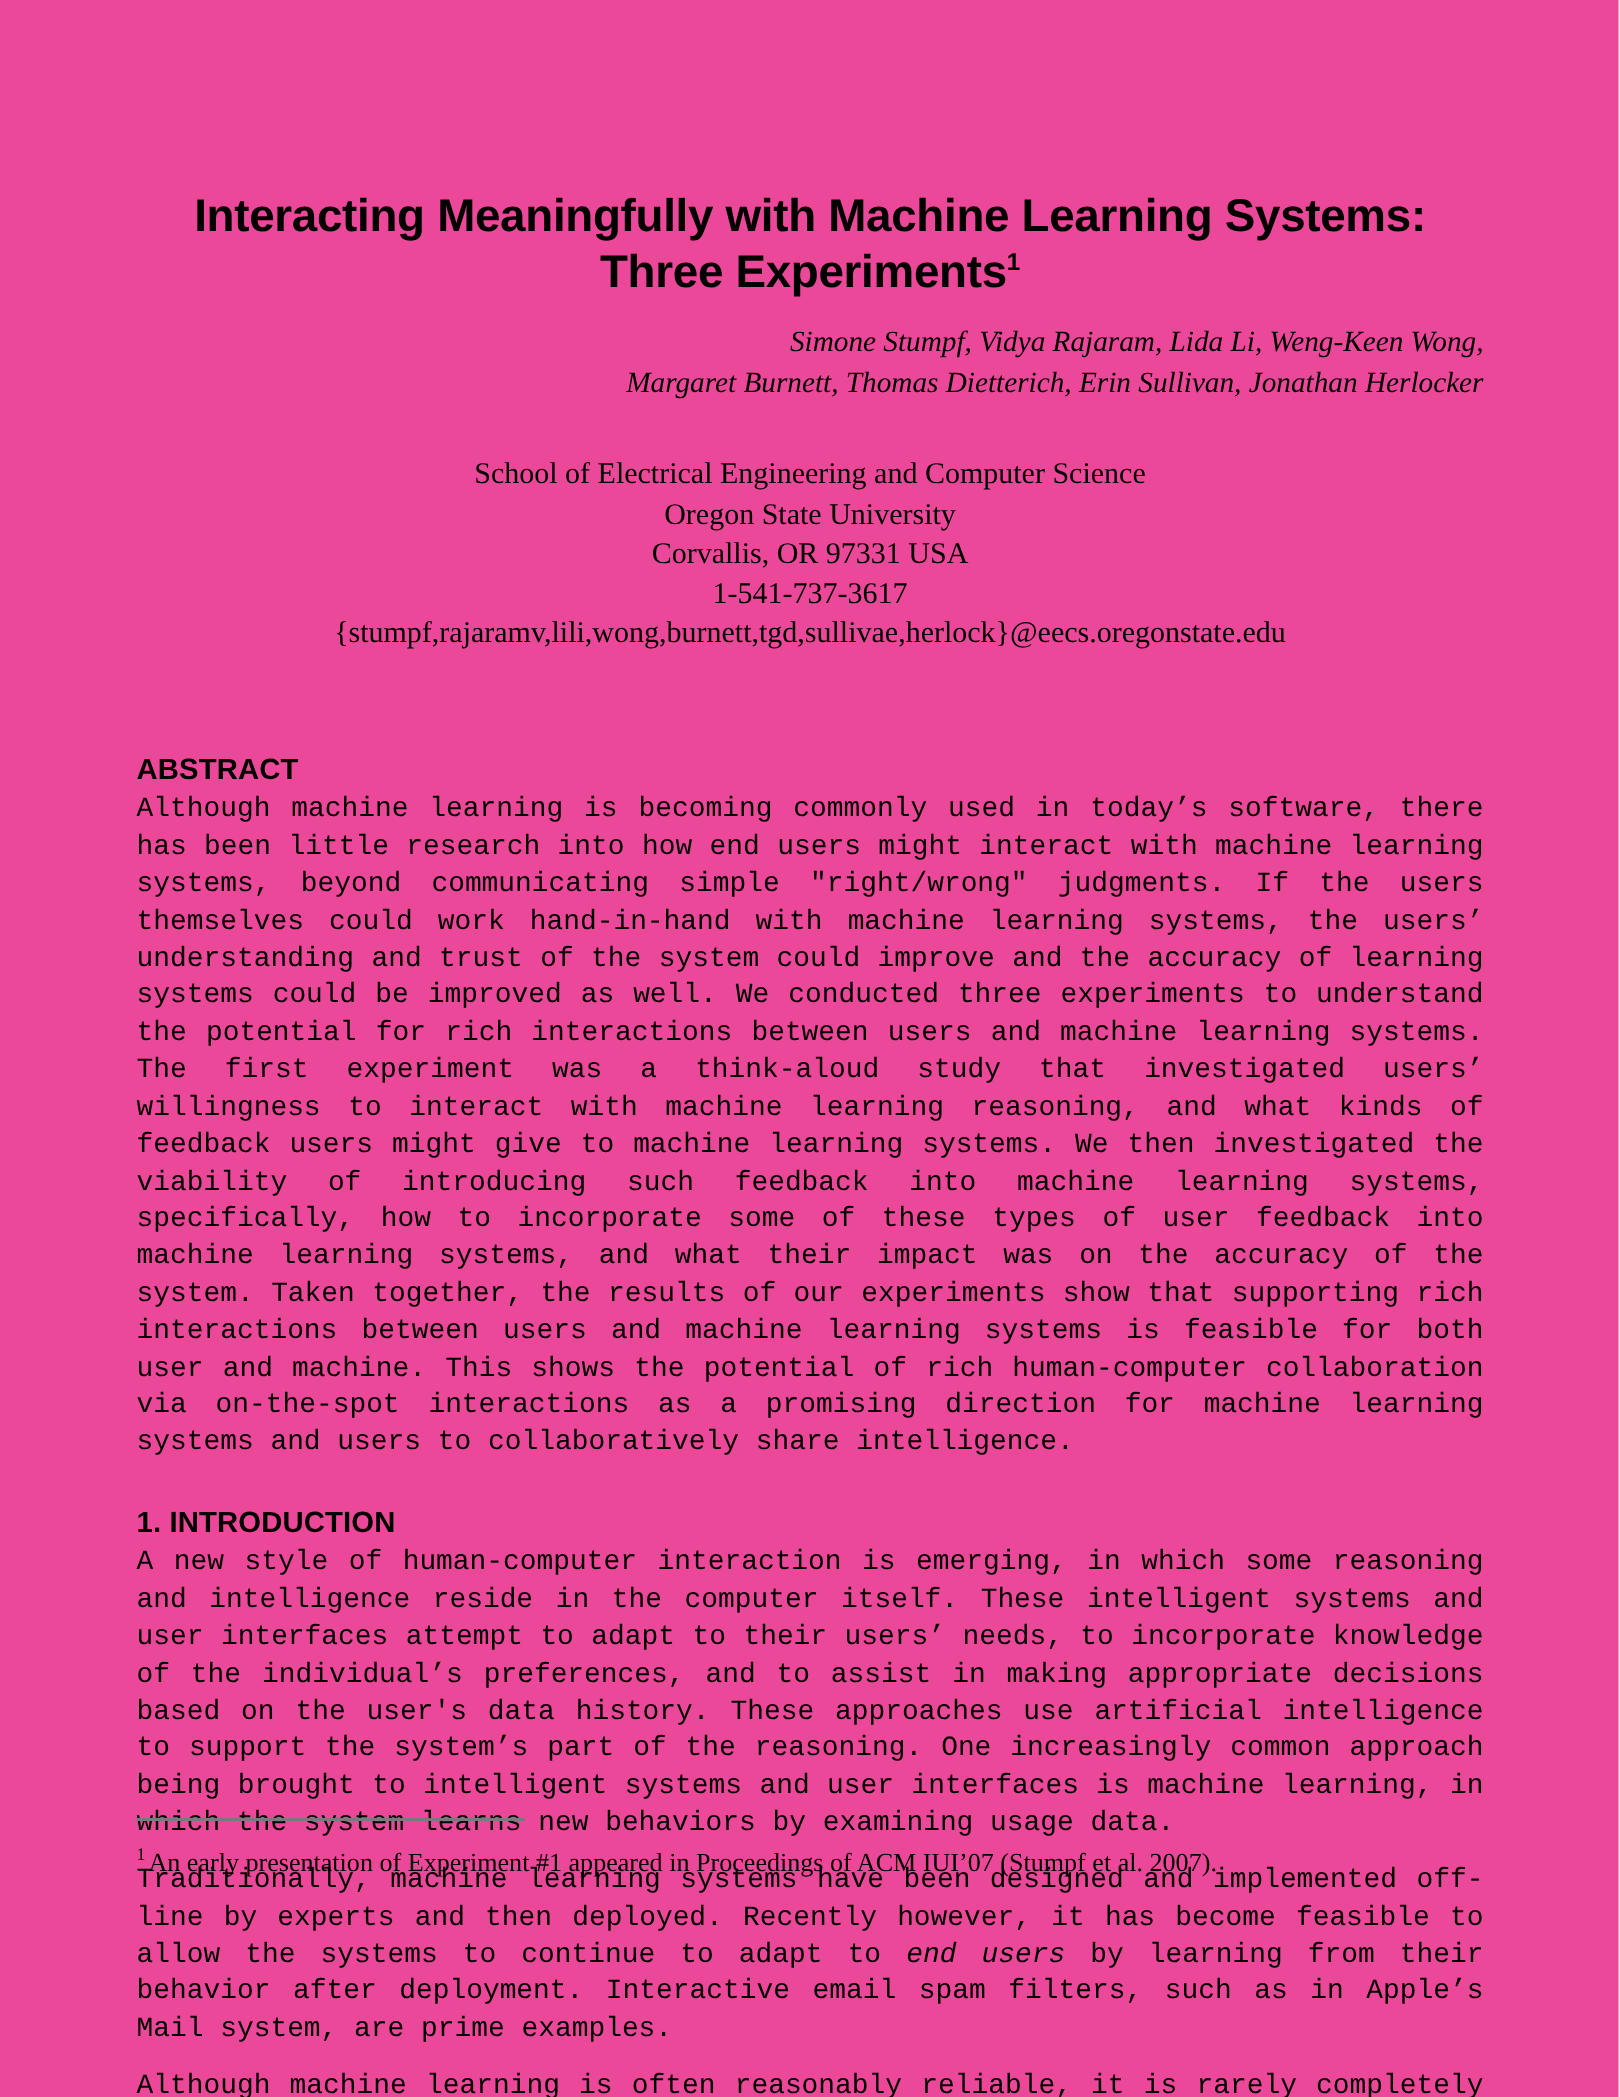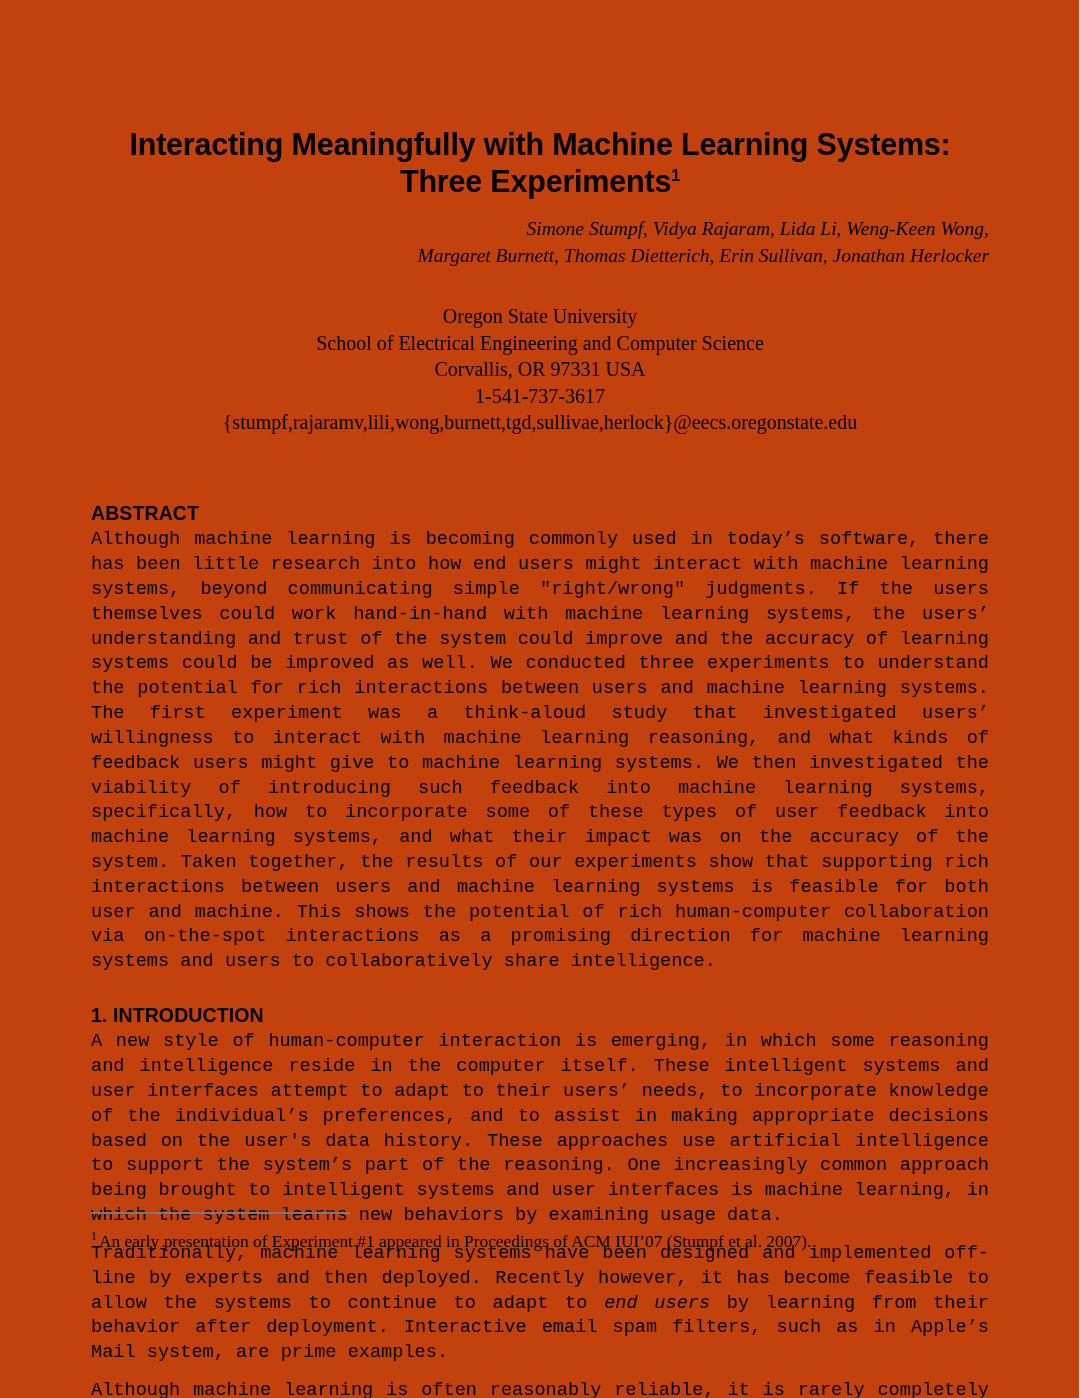--- a/index.html
+++ b/index.html
@@ -5,21 +5,21 @@
 <style>
   html, body {
     margin: 0;
     padding: 0;
     background: #ffffff;
   }
   .page {
     position: relative;
     width: 1080px;
     height: 1398px;
-    background: #c2410c;
+    background: #ec4899;
     box-sizing: border-box;
     overflow: hidden;
     border-right: 1px solid #e8e8e8;
   }
   .page-inner {
     position: absolute;
     left: 91px;
     top: 0;
     width: 898px;
     height: 1398px;
@@ -156,22 +156,22 @@
       <span>Interacting Meaningfully with Machine Learning Systems:</span><br>
       <span>Three Experiments</span><sup>1</sup>
     </h1>
 
     <div class="authors">
       <span class="author-line">Simone Stumpf, Vidya Rajaram, Lida Li, Weng-Keen Wong,</span>
       <span class="author-line">Margaret Burnett, Thomas Dietterich, Erin Sullivan, Jonathan Herlocker</span>
     </div>
 
     <div class="affiliation">
+      <span class="aff-line">School of Electrical Engineering and Computer Science</span>
       <span class="aff-line">Oregon State University</span>
-      <span class="aff-line">School of Electrical Engineering and Computer Science</span>
       <span class="aff-line">Corvallis, OR 97331 USA</span>
       <span class="aff-line">1-541-737-3617</span>
       <span class="aff-line">{stumpf,rajaramv,lili,wong,burnett,tgd,sullivae,herlock}@eecs.oregonstate.edu</span>
     </div>
 
     <div class="abstract-block">
       <h2 class="section-heading">ABSTRACT</h2>
       <p class="body-text">Although machine learning is becoming commonly used in today’s software, there has been little research into how end users might interact with machine learning systems, beyond communicating simple "right/wrong" judgments. If the users themselves could work hand-in-hand with machine learning systems, the users’ understanding and trust of the system could improve and the accuracy of learning systems could be improved as well. We conducted three experiments to understand the potential for rich interactions between users and machine learning systems. The first experiment was a think-aloud study that investigated users’ willingness to interact with machine learning reasoning, and what kinds of feedback users might give to machine learning systems. We then investigated the viability of introducing such feedback into machine learning systems, specifically, how to incorporate some of these types of user feedback into machine learning systems, and what their impact was on the accuracy of the system. Taken together, the results of our experiments show that supporting rich interactions between users and machine learning systems is feasible for both user and machine. This shows the potential of rich human-computer collaboration via on-the-spot interactions as a promising direction for machine learning systems and users to collaboratively share intelligence.</p>
     </div>
 

